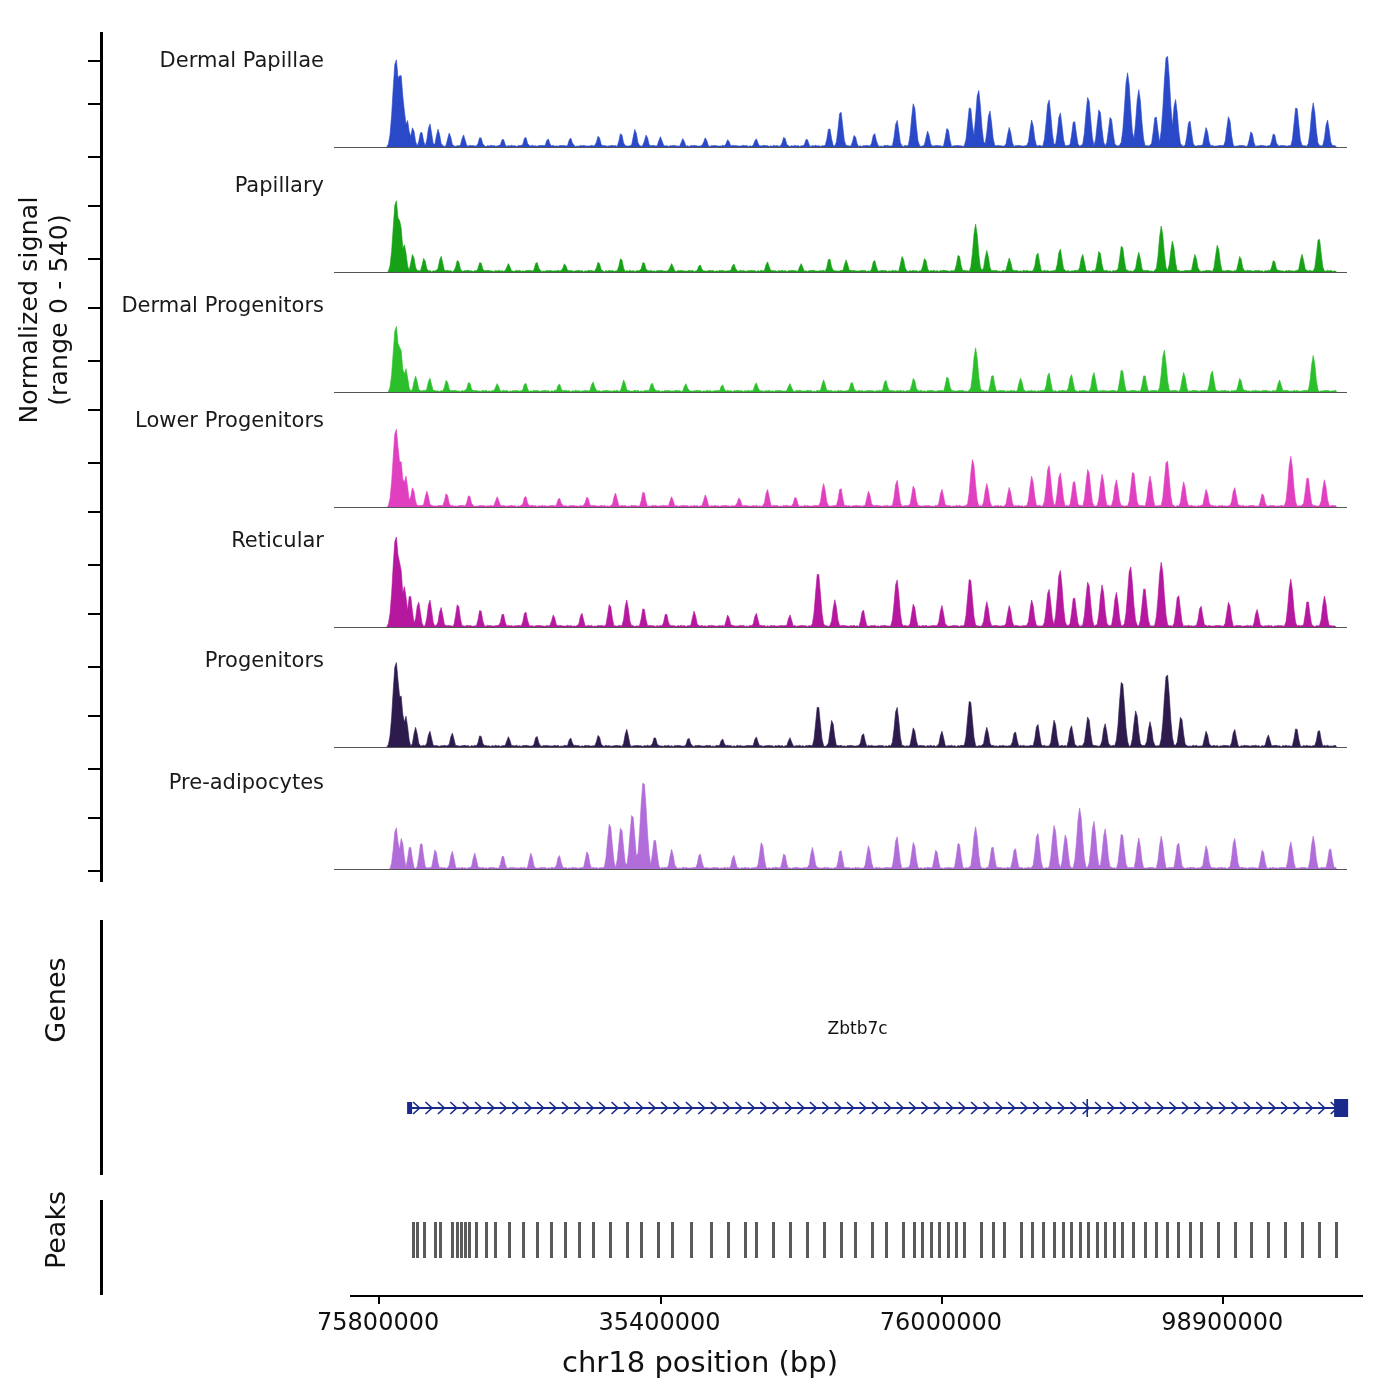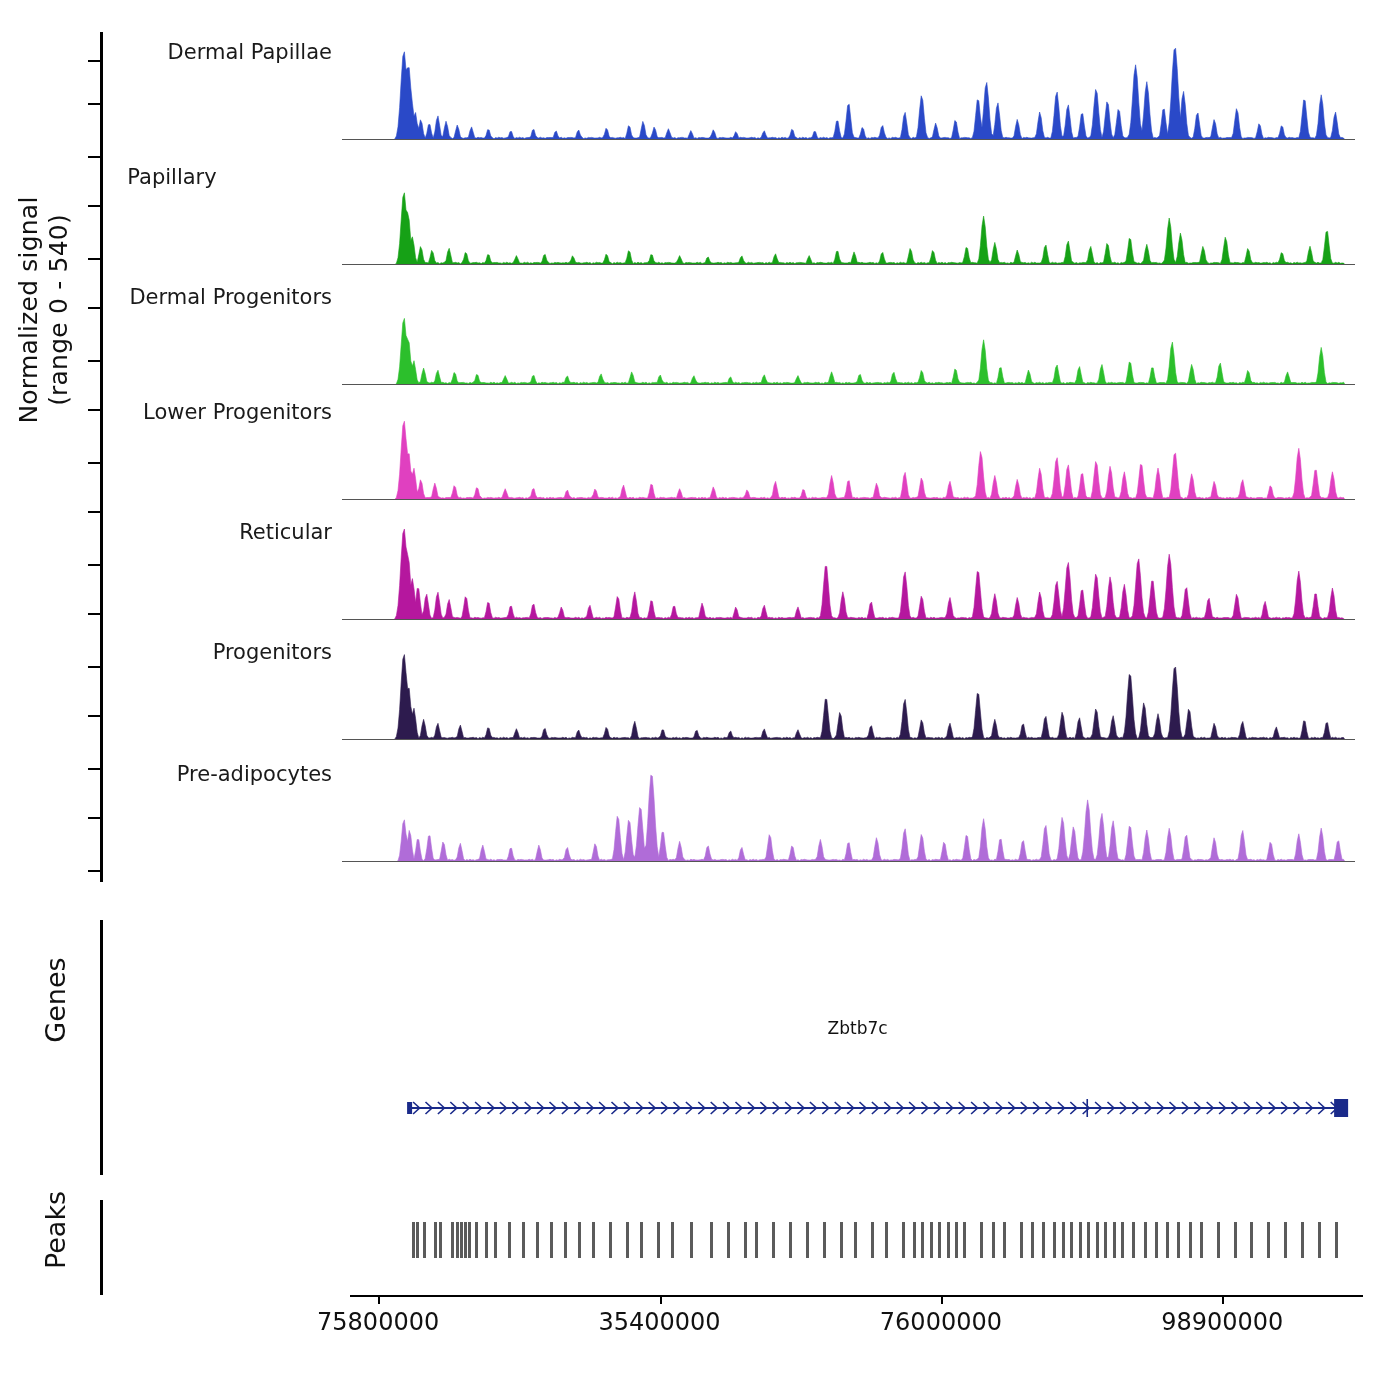--- a/index.html
+++ b/index.html
@@ -66,22 +66,23 @@
     width: 140px;
     transform: rotate(-90deg);
     transform-origin: 0 0;
     text-align: center;
     font-size: 27px;
   }
 
   
   .track {
     position: absolute;
-    left: 342px;
-    width: 1013px;
+    left: 334px;
+    width: 1013px;
+    margin-top: 8px;
   }
   .track-label {
     position: absolute;
     font-size: 21px;
     color: #1a1a1a;
     white-space: nowrap;
     text-align: right;
   }
   .track-canvas {
     position: absolute;
@@ -196,21 +197,21 @@
 
   <div id="tracks">
       <div class="track" style="top: 40px; height: 118px;">
         <div class="track-label" style="right: auto; left: -330px; width: 320px; top: 0px; text-align: right;">Dermal Papillae</div>
         <svg width="1013" height="98" class="track-canvas" style="bottom: 18px;">
           <path d="M 0 98 L 0.0 98.0 L 1.6 98.0 L 3.2 98.0 L 4.8 98.0 L 6.4 98.0 L 8.0 98.0 L 9.6 98.0 L 11.2 98.0 L 12.8 98.0 L 14.4 98.0 L 16.0 98.0 L 17.6 98.0 L 19.2 98.0 L 20.8 98.0 L 22.4 98.0 L 24.0 98.0 L 25.6 98.0 L 27.2 98.0 L 28.8 98.0 L 30.4 98.0 L 32.0 98.0 L 33.6 98.0 L 35.2 98.0 L 36.8 98.0 L 38.4 98.0 L 40.0 98.0 L 41.6 98.0 L 43.2 98.0 L 44.8 98.0 L 46.4 98.0 L 48.0 98.0 L 49.6 98.0 L 51.2 97.8 L 52.8 97.1 L 54.4 93.9 L 56.0 84.8 L 57.6 65.7 L 59.2 38.2 L 60.8 14.4 L 62.4 9.8 L 64.0 27.7 L 65.6 25.8 L 67.2 25.7 L 68.8 46.0 L 70.4 61.2 L 72.0 74.2 L 73.6 70.5 L 75.2 81.4 L 76.8 86.4 L 78.4 77.8 L 80.0 81.3 L 81.6 91.5 L 83.2 96.1 L 84.8 91.3 L 86.4 82.8 L 88.0 82.6 L 89.6 91.0 L 91.2 96.0 L 92.8 90.0 L 94.4 78.4 L 96.0 73.9 L 97.6 83.3 L 99.2 93.5 L 100.8 94.4 L 102.4 85.9 L 104.0 79.2 L 105.6 84.5 L 107.2 93.5 L 108.8 95.4 L 110.4 96.6 L 112.0 95.6 L 113.6 88.9 L 115.2 83.0 L 116.8 87.2 L 118.4 94.6 L 120.0 95.9 L 121.6 96.3 L 123.2 95.7 L 124.8 95.8 L 126.4 95.2 L 128.0 88.7 L 129.6 84.9 L 131.2 90.2 L 132.8 95.7 L 134.4 96.1 L 136.0 95.3 L 137.6 95.7 L 139.2 95.5 L 140.8 96.0 L 142.4 96.1 L 144.0 93.6 L 145.6 87.7 L 147.2 88.1 L 148.8 94.1 L 150.4 95.6 L 152.0 96.8 L 153.6 95.6 L 155.2 96.1 L 156.8 95.2 L 158.4 95.8 L 160.0 95.6 L 161.6 96.2 L 163.2 95.9 L 164.8 95.6 L 166.4 94.8 L 168.0 89.7 L 169.6 89.5 L 171.2 94.6 L 172.8 96.6 L 174.4 95.5 L 176.0 96.1 L 177.6 95.2 L 179.2 96.0 L 180.8 95.6 L 182.4 96.4 L 184.0 95.8 L 185.6 95.6 L 187.2 95.5 L 188.8 94.4 L 190.4 88.3 L 192.0 87.5 L 193.6 93.4 L 195.2 95.4 L 196.8 96.1 L 198.4 95.2 L 200.0 96.1 L 201.6 95.7 L 203.2 96.3 L 204.8 95.6 L 206.4 95.6 L 208.0 95.5 L 209.6 95.5 L 211.2 95.4 L 212.8 90.3 L 214.4 89.1 L 216.0 93.9 L 217.6 96.0 L 219.2 95.2 L 220.8 96.3 L 222.4 95.8 L 224.0 96.3 L 225.6 95.5 L 227.2 95.6 L 228.8 95.4 L 230.4 95.6 L 232.0 96.1 L 233.6 95.4 L 235.2 89.9 L 236.8 88.0 L 238.4 93.0 L 240.0 95.3 L 241.6 96.5 L 243.2 95.9 L 244.8 96.3 L 246.4 95.4 L 248.0 95.7 L 249.6 95.4 L 251.2 95.8 L 252.8 96.1 L 254.4 95.9 L 256.0 95.9 L 257.6 95.3 L 259.2 95.9 L 260.8 95.4 L 262.4 92.3 L 264.0 86.3 L 265.6 88.0 L 267.2 94.5 L 268.8 95.7 L 270.4 95.4 L 272.0 95.9 L 273.6 96.2 L 275.2 95.8 L 276.8 95.7 L 278.4 95.3 L 280.0 95.9 L 281.6 95.5 L 283.2 96.6 L 284.8 91.2 L 286.4 83.8 L 288.0 85.1 L 289.6 92.9 L 291.2 95.5 L 292.8 96.1 L 294.4 96.0 L 296.0 95.7 L 297.6 95.0 L 299.2 87.0 L 300.8 79.4 L 302.4 83.5 L 304.0 92.8 L 305.6 95.6 L 307.2 96.2 L 308.8 95.2 L 310.4 91.0 L 312.0 85.1 L 313.6 87.9 L 315.2 94.7 L 316.8 95.7 L 318.4 95.5 L 320.0 95.4 L 321.6 95.9 L 323.2 95.7 L 324.8 90.8 L 326.4 86.7 L 328.0 90.7 L 329.6 95.2 L 331.2 96.0 L 332.8 95.6 L 334.4 96.5 L 336.0 95.7 L 337.6 95.7 L 339.2 95.4 L 340.8 95.4 L 342.4 95.9 L 344.0 95.9 L 345.6 96.3 L 347.2 92.5 L 348.8 88.6 L 350.4 91.7 L 352.0 96.2 L 353.6 95.7 L 355.2 96.4 L 356.8 95.6 L 358.4 95.7 L 360.0 95.4 L 361.6 95.6 L 363.2 95.9 L 364.8 96.1 L 366.4 96.1 L 368.0 95.3 L 369.6 92.3 L 371.2 87.8 L 372.8 90.6 L 374.4 95.8 L 376.0 96.4 L 377.6 95.5 L 379.2 95.7 L 380.8 95.4 L 382.4 95.7 L 384.0 96.0 L 385.6 96.0 L 387.2 96.0 L 388.8 95.3 L 390.4 95.9 L 392.0 93.8 L 393.6 89.7 L 395.2 91.7 L 396.8 96.1 L 398.4 95.3 L 400.0 95.7 L 401.6 95.4 L 403.2 95.8 L 404.8 96.1 L 406.4 95.9 L 408.0 95.8 L 409.6 95.3 L 411.2 95.8 L 412.8 95.4 L 414.4 96.5 L 416.0 95.8 L 417.6 96.3 L 419.2 95.3 L 420.8 91.0 L 422.4 88.8 L 424.0 93.2 L 425.6 96.1 L 427.2 95.8 L 428.8 95.7 L 430.4 95.3 L 432.0 95.8 L 433.6 95.5 L 435.2 96.6 L 436.8 95.7 L 438.4 96.3 L 440.0 95.2 L 441.6 95.9 L 443.2 95.4 L 444.8 96.2 L 446.4 96.0 L 448.0 93.2 L 449.6 87.4 L 451.2 88.4 L 452.8 94.5 L 454.4 95.6 L 456.0 96.6 L 457.6 95.6 L 459.2 96.2 L 460.8 95.2 L 462.4 96.0 L 464.0 95.5 L 465.6 96.4 L 467.2 95.8 L 468.8 95.8 L 470.4 94.5 L 472.0 89.5 L 473.6 89.8 L 475.2 94.9 L 476.8 96.4 L 478.4 95.5 L 480.0 96.1 L 481.6 95.2 L 483.2 96.1 L 484.8 95.6 L 486.4 96.5 L 488.0 95.7 L 489.6 95.7 L 491.2 95.4 L 492.8 89.3 L 494.4 79.3 L 496.0 79.0 L 497.6 88.8 L 499.2 95.4 L 500.8 96.0 L 502.4 92.0 L 504.0 79.0 L 505.6 63.6 L 507.2 62.3 L 508.8 76.9 L 510.4 90.8 L 512.0 95.3 L 513.6 95.6 L 515.2 95.9 L 516.8 96.1 L 518.4 92.0 L 520.0 85.5 L 521.6 87.0 L 523.2 93.9 L 524.8 96.4 L 526.4 95.8 L 528.0 96.5 L 529.6 95.4 L 531.2 95.8 L 532.8 95.3 L 534.4 95.7 L 536.0 95.9 L 537.6 93.2 L 539.2 85.5 L 540.8 83.6 L 542.4 90.8 L 544.0 95.3 L 545.6 96.4 L 547.2 95.9 L 548.8 96.4 L 550.4 95.3 L 552.0 95.8 L 553.6 95.3 L 555.2 95.9 L 556.8 96.0 L 558.4 95.6 L 560.0 87.5 L 561.6 74.4 L 563.2 70.4 L 564.8 81.2 L 566.4 92.7 L 568.0 95.8 L 569.6 96.4 L 571.2 95.3 L 572.8 95.9 L 574.4 94.9 L 576.0 85.7 L 577.6 68.1 L 579.2 53.8 L 580.8 58.2 L 582.4 76.2 L 584.0 90.8 L 585.6 95.5 L 587.2 96.5 L 588.8 95.7 L 590.4 95.0 L 592.0 87.4 L 593.6 81.1 L 595.2 85.9 L 596.8 94.1 L 598.4 95.9 L 600.0 95.9 L 601.6 95.5 L 603.2 95.4 L 604.8 95.7 L 606.4 95.7 L 608.0 96.5 L 609.6 95.6 L 611.2 88.0 L 612.8 78.5 L 614.4 80.0 L 616.0 90.1 L 617.6 96.4 L 619.2 95.8 L 620.8 95.8 L 622.4 95.4 L 624.0 95.5 L 625.6 95.7 L 627.2 95.8 L 628.8 96.4 L 630.4 95.5 L 632.0 89.2 L 633.6 73.7 L 635.2 57.9 L 636.8 58.7 L 638.4 75.1 L 640.0 85.6 L 641.6 66.7 L 643.2 45.9 L 644.8 40.5 L 646.4 56.0 L 648.0 77.7 L 649.6 91.5 L 651.2 93.6 L 652.8 82.4 L 654.4 66.2 L 656.0 60.9 L 657.6 73.3 L 659.2 88.6 L 660.8 95.5 L 662.4 95.8 L 664.0 95.3 L 665.6 95.7 L 667.2 95.8 L 668.8 96.1 L 670.4 96.0 L 672.0 93.9 L 673.6 84.6 L 675.2 77.4 L 676.8 82.9 L 678.4 92.7 L 680.0 96.6 L 681.6 95.4 L 683.2 95.8 L 684.8 95.3 L 686.4 95.8 L 688.0 95.9 L 689.6 96.1 L 691.2 95.8 L 692.8 95.4 L 694.4 91.8 L 696.0 79.7 L 697.6 70.0 L 699.2 75.7 L 700.8 88.7 L 702.4 95.3 L 704.0 95.9 L 705.6 95.3 L 707.2 96.0 L 708.8 96.0 L 710.4 89.3 L 712.0 73.3 L 713.6 54.5 L 715.2 50.1 L 716.8 65.0 L 718.4 83.8 L 720.0 94.2 L 721.6 93.9 L 723.2 83.0 L 724.8 67.5 L 726.4 62.9 L 728.0 75.4 L 729.6 89.8 L 731.2 96.0 L 732.8 95.6 L 734.4 95.4 L 736.0 94.5 L 737.6 84.9 L 739.2 72.3 L 740.8 71.7 L 742.4 84.0 L 744.0 94.1 L 745.6 96.1 L 747.2 95.4 L 748.8 93.8 L 750.4 82.8 L 752.0 63.2 L 753.6 47.5 L 755.2 51.3 L 756.8 70.5 L 758.4 87.7 L 760.0 95.5 L 761.6 89.3 L 763.2 74.1 L 764.8 59.9 L 766.4 62.6 L 768.0 78.9 L 769.6 92.0 L 771.2 95.8 L 772.8 92.5 L 774.4 80.4 L 776.0 67.5 L 777.6 69.4 L 779.2 83.5 L 780.8 94.0 L 782.4 95.6 L 784.0 95.9 L 785.6 95.2 L 787.2 92.3 L 788.8 80.2 L 790.4 57.9 L 792.0 33.1 L 793.6 22.8 L 795.2 35.3 L 796.8 60.5 L 798.4 81.9 L 800.0 88.7 L 801.6 72.1 L 803.2 50.2 L 804.8 39.7 L 806.4 50.9 L 808.0 72.8 L 809.6 89.1 L 811.2 95.9 L 812.8 95.5 L 814.4 95.9 L 816.0 95.3 L 817.6 93.3 L 819.2 81.8 L 820.8 67.8 L 822.4 67.2 L 824.0 80.8 L 825.6 92.2 L 827.2 80.8 L 828.8 59.0 L 830.4 30.2 L 832.0 7.9 L 833.6 6.2 L 835.2 26.4 L 836.8 55.2 L 838.4 76.1 L 840.0 56.7 L 841.6 49.4 L 843.2 62.3 L 844.8 81.6 L 846.4 93.3 L 848.0 95.4 L 849.6 96.2 L 851.2 95.1 L 852.8 86.3 L 854.4 73.3 L 856.0 71.0 L 857.6 82.6 L 859.2 93.4 L 860.8 95.9 L 862.4 96.1 L 864.0 95.6 L 865.6 95.4 L 867.2 95.6 L 868.8 94.5 L 870.4 85.8 L 872.0 77.6 L 873.6 81.8 L 875.2 91.9 L 876.8 96.0 L 878.4 95.3 L 880.0 96.2 L 881.6 96.0 L 883.2 96.0 L 884.8 95.5 L 886.4 95.5 L 888.0 95.6 L 889.6 95.6 L 891.2 91.3 L 892.8 78.3 L 894.4 66.7 L 896.0 70.9 L 897.6 85.3 L 899.2 94.8 L 900.8 96.4 L 902.4 95.9 L 904.0 96.0 L 905.6 95.4 L 907.2 95.5 L 908.8 95.6 L 910.4 95.8 L 912.0 96.4 L 913.6 95.7 L 915.2 89.7 L 916.8 81.8 L 918.4 83.9 L 920.0 92.5 L 921.6 96.6 L 923.2 95.7 L 924.8 96.0 L 926.4 95.3 L 928.0 95.6 L 929.6 95.6 L 931.2 95.9 L 932.8 96.2 L 934.4 95.6 L 936.0 95.8 L 937.6 91.3 L 939.2 83.9 L 940.8 85.0 L 942.4 92.8 L 944.0 95.6 L 945.6 96.0 L 947.2 95.3 L 948.8 95.7 L 950.4 95.6 L 952.0 96.1 L 953.6 96.0 L 955.2 95.5 L 956.8 95.7 L 958.4 89.3 L 960.0 73.8 L 961.6 58.0 L 963.2 58.7 L 964.8 75.0 L 966.4 90.0 L 968.0 95.2 L 969.6 95.8 L 971.2 95.7 L 972.8 96.3 L 974.4 93.3 L 976.0 81.7 L 977.6 63.2 L 979.2 52.8 L 980.8 62.4 L 982.4 81.0 L 984.0 93.0 L 985.6 95.4 L 987.2 96.0 L 988.8 95.2 L 990.4 88.4 L 992.0 75.3 L 993.6 70.1 L 995.2 80.2 L 996.8 92.1 L 998.4 95.6 L 1000.0 95.4 L 1001.6 96.1 L 1003.2 98.0 L 1004.8 98.0 L 1006.4 98.0 L 1008.0 98.0 L 1009.6 98.0 L 1011.2 98.0 L 1012.8 98.0 L 1013 98 Z" fill="#2a49c8" stroke="#2a49c8" stroke-width="0.6"></path>
         </svg>
         <div class="track-baseline" style="bottom: 18px; background: rgb(85, 85, 85);"></div>
       </div>
       <div class="track" style="top: 165px; height: 118px;">
-        <div class="track-label" style="right: auto; left: -330px; width: 320px; top: 0px; text-align: center;">Papillary</div>
+        <div class="track-label" style="right: auto; left: -330px; width: 320px; top: 0px; text-align: right;">Papillary</div>
         <svg width="1013" height="98" class="track-canvas" style="bottom: 18px;">
           <path d="M 0 98 L 0.0 98.0 L 1.6 98.0 L 3.2 98.0 L 4.8 98.0 L 6.4 98.0 L 8.0 98.0 L 9.6 98.0 L 11.2 98.0 L 12.8 98.0 L 14.4 98.0 L 16.0 98.0 L 17.6 98.0 L 19.2 98.0 L 20.8 98.0 L 22.4 98.0 L 24.0 98.0 L 25.6 98.0 L 27.2 98.0 L 28.8 98.0 L 30.4 98.0 L 32.0 98.0 L 33.6 98.0 L 35.2 98.0 L 36.8 98.0 L 38.4 98.0 L 40.0 98.0 L 41.6 98.0 L 43.2 98.0 L 44.8 98.0 L 46.4 98.0 L 48.0 98.0 L 49.6 98.0 L 51.2 98.0 L 52.8 97.7 L 54.4 96.2 L 56.0 90.7 L 57.6 76.5 L 59.2 52.8 L 60.8 30.3 L 62.4 25.8 L 64.0 43.1 L 65.6 45.6 L 67.2 53.1 L 68.8 73.4 L 70.4 69.8 L 72.0 78.1 L 73.6 90.7 L 75.2 95.3 L 76.8 87.6 L 78.4 79.6 L 80.0 82.9 L 81.6 92.3 L 83.2 95.6 L 84.8 95.5 L 86.4 95.9 L 88.0 90.4 L 89.6 83.4 L 91.2 85.9 L 92.8 93.6 L 94.4 96.0 L 96.0 95.5 L 97.6 96.7 L 99.2 95.7 L 100.8 96.1 L 102.4 95.3 L 104.0 93.6 L 105.6 85.1 L 107.2 81.3 L 108.8 88.2 L 110.4 95.4 L 112.0 95.7 L 113.6 95.3 L 115.2 95.9 L 116.8 95.6 L 118.4 96.8 L 120.0 95.6 L 121.6 92.2 L 123.2 85.6 L 124.8 86.8 L 126.4 93.7 L 128.0 96.2 L 129.6 95.9 L 131.2 95.6 L 132.8 95.6 L 134.4 95.3 L 136.0 96.0 L 137.6 95.7 L 139.2 96.6 L 140.8 95.5 L 142.4 96.1 L 144.0 93.6 L 145.6 87.7 L 147.2 88.1 L 148.8 94.1 L 150.4 95.8 L 152.0 95.6 L 153.6 95.5 L 155.2 95.4 L 156.8 96.0 L 158.4 95.9 L 160.0 96.4 L 161.6 95.4 L 163.2 96.1 L 164.8 95.2 L 166.4 96.1 L 168.0 95.7 L 169.6 96.3 L 171.2 95.6 L 172.8 92.3 L 174.4 88.6 L 176.0 91.9 L 177.6 96.0 L 179.2 96.0 L 180.8 96.2 L 182.4 95.3 L 184.0 96.0 L 185.6 95.2 L 187.2 96.3 L 188.8 95.8 L 190.4 96.3 L 192.0 95.5 L 193.6 95.6 L 195.2 95.4 L 196.8 95.6 L 198.4 96.1 L 200.0 94.5 L 201.6 88.5 L 203.2 87.4 L 204.8 93.2 L 206.4 95.3 L 208.0 96.5 L 209.6 95.9 L 211.2 96.2 L 212.8 95.4 L 214.4 95.7 L 216.0 95.4 L 217.6 95.8 L 219.2 96.1 L 220.8 95.8 L 222.4 95.9 L 224.0 95.3 L 225.6 95.9 L 227.2 95.4 L 228.8 93.2 L 230.4 88.8 L 232.0 91.0 L 233.6 95.3 L 235.2 95.7 L 236.8 95.4 L 238.4 95.9 L 240.0 96.2 L 241.6 95.8 L 243.2 95.7 L 244.8 95.3 L 246.4 95.9 L 248.0 95.5 L 249.6 96.7 L 251.2 95.7 L 252.8 96.2 L 254.4 95.2 L 256.0 95.8 L 257.6 95.5 L 259.2 96.1 L 260.8 96.0 L 262.4 92.8 L 264.0 87.2 L 265.6 88.8 L 267.2 94.8 L 268.8 95.6 L 270.4 96.7 L 272.0 95.6 L 273.6 96.2 L 275.2 95.2 L 276.8 95.9 L 278.4 95.5 L 280.0 96.3 L 281.6 95.9 L 283.2 95.7 L 284.8 91.2 L 286.4 83.8 L 288.0 85.1 L 289.6 92.9 L 291.2 96.5 L 292.8 95.5 L 294.4 96.2 L 296.0 95.2 L 297.6 96.1 L 299.2 95.6 L 300.8 96.5 L 302.4 95.7 L 304.0 95.7 L 305.6 95.4 L 307.2 93.6 L 308.8 87.7 L 310.4 88.1 L 312.0 94.1 L 313.6 95.4 L 315.2 96.0 L 316.8 95.2 L 318.4 96.2 L 320.0 95.7 L 321.6 96.4 L 323.2 95.6 L 324.8 95.7 L 326.4 95.4 L 328.0 95.6 L 329.6 95.9 L 331.2 96.1 L 332.8 96.1 L 334.4 95.3 L 336.0 92.3 L 337.6 88.6 L 339.2 91.9 L 340.8 95.8 L 342.4 96.4 L 344.0 95.4 L 345.6 95.7 L 347.2 95.4 L 348.8 95.7 L 350.4 96.0 L 352.0 96.0 L 353.6 96.0 L 355.2 95.3 L 356.8 95.9 L 358.4 95.3 L 360.0 96.5 L 361.6 95.9 L 363.2 95.6 L 364.8 91.0 L 366.4 90.1 L 368.0 94.5 L 369.6 95.8 L 371.2 96.1 L 372.8 95.9 L 374.4 95.8 L 376.0 95.3 L 377.6 95.8 L 379.2 95.4 L 380.8 96.5 L 382.4 95.8 L 384.0 96.3 L 385.6 95.3 L 387.2 95.8 L 388.8 95.4 L 390.4 96.0 L 392.0 96.1 L 393.6 95.8 L 395.2 95.7 L 396.8 95.3 L 398.4 90.7 L 400.0 88.9 L 401.6 93.5 L 403.2 95.7 L 404.8 96.3 L 406.4 95.2 L 408.0 95.9 L 409.6 95.4 L 411.2 96.2 L 412.8 96.0 L 414.4 95.8 L 416.0 95.6 L 417.6 95.4 L 419.2 95.8 L 420.8 95.6 L 422.4 96.6 L 424.0 95.6 L 425.6 96.2 L 427.2 95.2 L 428.8 96.0 L 430.4 95.5 L 432.0 89.7 L 433.6 86.8 L 435.2 91.8 L 436.8 95.5 L 438.4 95.4 L 440.0 95.8 L 441.6 95.8 L 443.2 96.4 L 444.8 95.5 L 446.4 96.1 L 448.0 95.2 L 449.6 96.1 L 451.2 95.6 L 452.8 96.6 L 454.4 95.7 L 456.0 95.7 L 457.6 95.4 L 459.2 95.5 L 460.8 95.8 L 462.4 95.9 L 464.0 96.2 L 465.6 91.8 L 467.2 88.6 L 468.8 92.4 L 470.4 96.3 L 472.0 95.7 L 473.6 96.5 L 475.2 95.5 L 476.8 95.7 L 478.4 95.3 L 480.0 95.6 L 481.6 95.9 L 483.2 96.1 L 484.8 96.1 L 486.4 95.4 L 488.0 95.9 L 489.6 95.3 L 491.2 96.4 L 492.8 92.3 L 494.4 84.6 L 496.0 84.3 L 497.6 91.9 L 499.2 95.3 L 500.8 95.7 L 502.4 95.9 L 504.0 96.0 L 505.6 95.9 L 507.2 95.3 L 508.8 95.8 L 510.4 90.0 L 512.0 84.9 L 513.6 88.9 L 515.2 95.3 L 516.8 95.3 L 518.4 95.8 L 520.0 95.3 L 521.6 95.9 L 523.2 96.0 L 524.8 96.0 L 526.4 95.7 L 528.0 95.3 L 529.6 95.7 L 531.2 95.4 L 532.8 96.4 L 534.4 95.8 L 536.0 96.4 L 537.6 94.0 L 539.2 87.1 L 540.8 85.4 L 542.4 91.9 L 544.0 96.1 L 545.6 95.9 L 547.2 95.6 L 548.8 95.4 L 550.4 95.7 L 552.0 95.5 L 553.6 96.5 L 555.2 95.7 L 556.8 96.3 L 558.4 95.2 L 560.0 96.0 L 561.6 95.4 L 563.2 96.2 L 564.8 95.8 L 566.4 89.0 L 568.0 81.5 L 569.6 84.5 L 571.2 93.0 L 572.8 95.7 L 574.4 96.5 L 576.0 95.6 L 577.6 96.1 L 579.2 95.2 L 580.8 96.1 L 582.4 95.5 L 584.0 96.4 L 585.6 95.8 L 587.2 95.8 L 588.8 90.7 L 590.4 83.6 L 592.0 85.6 L 593.6 93.3 L 595.2 96.4 L 596.8 95.5 L 598.4 96.0 L 600.0 95.2 L 601.6 96.2 L 603.2 95.6 L 604.8 96.6 L 606.4 95.6 L 608.0 95.8 L 609.6 95.3 L 611.2 95.6 L 612.8 95.8 L 614.4 96.0 L 616.0 96.2 L 617.6 95.5 L 619.2 95.9 L 620.8 95.2 L 622.4 89.4 L 624.0 80.5 L 625.6 81.4 L 627.2 90.8 L 628.8 95.8 L 630.4 95.3 L 632.0 95.7 L 633.6 95.8 L 635.2 96.2 L 636.8 91.9 L 638.4 78.5 L 640.0 59.0 L 641.6 49.1 L 643.2 59.7 L 644.8 79.3 L 646.4 92.3 L 648.0 95.4 L 649.6 92.8 L 651.2 82.4 L 652.8 75.4 L 654.4 82.1 L 656.0 92.6 L 657.6 95.8 L 659.2 95.4 L 660.8 95.7 L 662.4 95.3 L 664.0 96.3 L 665.6 95.9 L 667.2 96.5 L 668.8 95.3 L 670.4 95.9 L 672.0 95.3 L 673.6 88.8 L 675.2 83.0 L 676.8 87.4 L 678.4 94.7 L 680.0 95.4 L 681.6 95.7 L 683.2 95.4 L 684.8 96.3 L 686.4 95.8 L 688.0 96.4 L 689.6 95.2 L 691.2 96.0 L 692.8 95.3 L 694.4 96.1 L 696.0 96.0 L 697.6 96.0 L 699.2 95.6 L 700.8 90.7 L 702.4 80.5 L 704.0 78.1 L 705.6 87.3 L 707.2 95.3 L 708.8 96.2 L 710.4 95.2 L 712.0 96.1 L 713.6 95.4 L 715.2 96.3 L 716.8 95.9 L 718.4 95.9 L 720.0 95.4 L 721.6 95.5 L 723.2 89.5 L 724.8 77.8 L 726.4 74.1 L 728.0 83.9 L 729.6 93.9 L 731.2 95.2 L 732.8 96.2 L 734.4 95.5 L 736.0 96.5 L 737.6 95.8 L 739.2 95.9 L 740.8 95.4 L 742.4 95.5 L 744.0 95.7 L 745.6 92.7 L 747.2 83.4 L 748.8 79.4 L 750.4 87.1 L 752.0 95.1 L 753.6 96.2 L 755.2 95.6 L 756.8 96.7 L 758.4 95.6 L 760.0 95.9 L 761.6 95.0 L 763.2 86.4 L 764.8 76.5 L 766.4 78.5 L 768.0 89.4 L 769.6 95.5 L 771.2 95.8 L 772.8 95.2 L 774.4 96.2 L 776.0 95.7 L 777.6 96.7 L 779.2 95.5 L 780.8 95.9 L 782.4 95.3 L 784.0 93.9 L 785.6 83.5 L 787.2 71.4 L 788.8 72.6 L 790.4 85.4 L 792.0 94.7 L 793.6 95.3 L 795.2 96.2 L 796.8 95.8 L 798.4 96.6 L 800.0 95.4 L 801.6 93.2 L 803.2 83.6 L 804.8 77.3 L 806.4 83.9 L 808.0 93.5 L 809.6 95.8 L 811.2 95.4 L 812.8 95.6 L 814.4 95.4 L 816.0 96.2 L 817.6 95.9 L 819.2 96.5 L 820.8 95.3 L 822.4 93.1 L 824.0 81.0 L 825.6 62.0 L 827.2 51.0 L 828.8 60.2 L 830.4 79.2 L 832.0 92.3 L 833.6 95.6 L 835.2 89.6 L 836.8 75.7 L 838.4 66.1 L 840.0 73.2 L 841.6 87.6 L 843.2 95.6 L 844.8 95.3 L 846.4 96.2 L 848.0 96.0 L 849.6 96.0 L 851.2 95.5 L 852.8 95.5 L 854.4 95.6 L 856.0 95.6 L 857.6 94.9 L 859.2 86.8 L 860.8 79.4 L 862.4 83.7 L 864.0 92.9 L 865.6 95.4 L 867.2 96.4 L 868.8 95.9 L 870.4 96.0 L 872.0 95.4 L 873.6 95.5 L 875.2 95.6 L 876.8 95.8 L 878.4 96.4 L 880.0 92.4 L 881.6 80.7 L 883.2 70.2 L 884.8 74.8 L 886.4 87.9 L 888.0 95.7 L 889.6 95.7 L 891.2 96.0 L 892.8 95.3 L 894.4 95.6 L 896.0 95.6 L 897.6 95.9 L 899.2 96.2 L 900.8 95.6 L 902.4 95.8 L 904.0 89.3 L 905.6 81.6 L 907.2 84.1 L 908.8 92.7 L 910.4 95.6 L 912.0 96.0 L 913.6 95.3 L 915.2 95.7 L 916.8 95.6 L 918.4 96.1 L 920.0 96.0 L 921.6 95.5 L 923.2 95.7 L 924.8 95.3 L 926.4 96.1 L 928.0 95.7 L 929.6 96.8 L 931.2 95.5 L 932.8 96.0 L 934.4 95.2 L 936.0 95.8 L 937.6 92.3 L 939.2 85.7 L 940.8 86.7 L 942.4 93.6 L 944.0 95.6 L 945.6 95.3 L 947.2 96.1 L 948.8 95.8 L 950.4 96.6 L 952.0 95.4 L 953.6 96.0 L 955.2 95.2 L 956.8 96.0 L 958.4 95.8 L 960.0 96.2 L 961.6 95.7 L 963.2 95.5 L 964.8 93.9 L 966.4 85.1 L 968.0 79.2 L 969.6 85.4 L 971.2 94.1 L 972.8 95.3 L 974.4 96.1 L 976.0 95.3 L 977.6 96.1 L 979.2 95.9 L 980.8 92.4 L 982.4 79.9 L 984.0 65.1 L 985.6 64.4 L 987.2 78.7 L 988.8 91.8 L 990.4 95.9 L 992.0 96.2 L 993.6 95.3 L 995.2 96.1 L 996.8 95.3 L 998.4 96.3 L 1000.0 96.0 L 1001.6 96.1 L 1003.2 98.0 L 1004.8 98.0 L 1006.4 98.0 L 1008.0 98.0 L 1009.6 98.0 L 1011.2 98.0 L 1012.8 98.0 L 1013 98 Z" fill="#16a116" stroke="#16a116" stroke-width="0.6"></path>
         </svg>
         <div class="track-baseline" style="bottom: 18px; background: rgb(85, 85, 85);"></div>
       </div>
       <div class="track" style="top: 285px; height: 118px;">
         <div class="track-label" style="right: auto; left: -330px; width: 320px; top: 0px; text-align: right;">Dermal Progenitors</div>
         <svg width="1013" height="98" class="track-canvas" style="bottom: 18px;">
           <path d="M 0 98 L 0.0 98.0 L 1.6 98.0 L 3.2 98.0 L 4.8 98.0 L 6.4 98.0 L 8.0 98.0 L 9.6 98.0 L 11.2 98.0 L 12.8 98.0 L 14.4 98.0 L 16.0 98.0 L 17.6 98.0 L 19.2 98.0 L 20.8 98.0 L 22.4 98.0 L 24.0 98.0 L 25.6 98.0 L 27.2 98.0 L 28.8 98.0 L 30.4 98.0 L 32.0 98.0 L 33.6 98.0 L 35.2 98.0 L 36.8 98.0 L 38.4 98.0 L 40.0 98.0 L 41.6 98.0 L 43.2 98.0 L 44.8 98.0 L 46.4 98.0 L 48.0 98.0 L 49.6 98.0 L 51.2 98.0 L 52.8 97.8 L 54.4 96.8 L 56.0 92.3 L 57.6 79.9 L 59.2 57.7 L 60.8 35.9 L 62.4 31.4 L 64.0 48.4 L 65.6 52.2 L 67.2 55.8 L 68.8 74.1 L 70.4 78.9 L 72.0 73.7 L 73.6 82.6 L 75.2 93.1 L 76.8 95.7 L 78.4 94.6 L 80.0 86.7 L 81.6 81.1 L 83.2 86.6 L 84.8 94.6 L 86.4 95.6 L 88.0 96.1 L 89.6 95.2 L 91.2 95.8 L 92.8 94.0 L 94.4 86.4 L 96.0 83.2 L 97.6 89.8 L 99.2 95.6 L 100.8 95.3 L 102.4 96.0 L 104.0 95.7 L 105.6 96.6 L 107.2 95.5 L 108.8 96.1 L 110.4 92.0 L 112.0 85.5 L 113.6 87.0 L 115.2 93.9 L 116.8 95.7 L 118.4 95.6 L 120.0 95.5 L 121.6 95.4 L 123.2 96.0 L 124.8 95.9 L 126.4 96.4 L 128.0 95.4 L 129.6 96.1 L 131.2 95.2 L 132.8 93.4 L 134.4 87.6 L 136.0 88.3 L 137.6 94.3 L 139.2 95.6 L 140.8 95.5 L 142.4 95.5 L 144.0 96.0 L 145.6 96.0 L 147.2 96.2 L 148.8 95.3 L 150.4 96.0 L 152.0 95.2 L 153.6 96.3 L 155.2 95.8 L 156.8 96.3 L 158.4 95.5 L 160.0 95.6 L 161.6 92.1 L 163.2 88.6 L 164.8 92.1 L 166.4 95.9 L 168.0 96.0 L 169.6 95.3 L 171.2 96.0 L 172.8 95.3 L 174.4 96.5 L 176.0 95.9 L 177.6 96.2 L 179.2 95.4 L 180.8 95.7 L 182.4 95.4 L 184.0 95.8 L 185.6 96.1 L 187.2 95.8 L 188.8 94.7 L 190.4 89.2 L 192.0 88.4 L 193.6 93.8 L 195.2 96.6 L 196.8 95.8 L 198.4 96.2 L 200.0 95.3 L 201.6 95.7 L 203.2 95.4 L 204.8 95.9 L 206.4 96.2 L 208.0 95.8 L 209.6 95.7 L 211.2 95.3 L 212.8 95.9 L 214.4 95.5 L 216.0 96.7 L 217.6 95.7 L 219.2 96.2 L 220.8 95.2 L 222.4 95.5 L 224.0 90.5 L 225.6 89.0 L 227.2 93.7 L 228.8 95.7 L 230.4 95.6 L 232.0 95.3 L 233.6 95.9 L 235.2 95.6 L 236.8 96.7 L 238.4 95.6 L 240.0 96.2 L 241.6 95.2 L 243.2 95.9 L 244.8 95.5 L 246.4 96.3 L 248.0 95.9 L 249.6 95.7 L 251.2 95.5 L 252.8 95.4 L 254.4 95.9 L 256.0 95.3 L 257.6 89.5 L 259.2 86.9 L 260.8 92.1 L 262.4 95.2 L 264.0 96.1 L 265.6 95.6 L 267.2 96.5 L 268.8 95.7 L 270.4 95.7 L 272.0 95.5 L 273.6 95.5 L 275.2 95.9 L 276.8 95.9 L 278.4 96.3 L 280.0 95.4 L 281.6 96.0 L 283.2 95.2 L 284.8 96.2 L 286.4 95.7 L 288.0 90.5 L 289.6 84.9 L 291.2 88.4 L 292.8 95.0 L 294.4 95.6 L 296.0 96.0 L 297.6 96.1 L 299.2 96.1 L 300.8 95.3 L 302.4 95.9 L 304.0 95.2 L 305.6 96.4 L 307.2 95.8 L 308.8 96.4 L 310.4 95.4 L 312.0 95.7 L 313.6 95.4 L 315.2 95.4 L 316.8 89.9 L 318.4 88.0 L 320.0 93.0 L 321.6 95.3 L 323.2 95.9 L 324.8 95.3 L 326.4 96.5 L 328.0 95.9 L 329.6 96.3 L 331.2 95.3 L 332.8 95.7 L 334.4 95.4 L 336.0 95.8 L 337.6 96.1 L 339.2 95.9 L 340.8 95.8 L 342.4 95.3 L 344.0 95.8 L 345.6 95.4 L 347.2 96.5 L 348.8 95.8 L 350.4 91.2 L 352.0 88.7 L 353.6 93.0 L 355.2 95.4 L 356.8 96.0 L 358.4 96.1 L 360.0 95.8 L 361.6 95.7 L 363.2 95.3 L 364.8 95.8 L 366.4 95.5 L 368.0 96.6 L 369.6 95.7 L 371.2 96.3 L 372.8 95.2 L 374.4 95.9 L 376.0 95.4 L 377.6 96.2 L 379.2 96.0 L 380.8 95.8 L 382.4 95.6 L 384.0 95.4 L 385.6 95.8 L 387.2 91.3 L 388.8 89.9 L 390.4 94.2 L 392.0 96.2 L 393.6 95.2 L 395.2 96.0 L 396.8 95.5 L 398.4 96.4 L 400.0 95.8 L 401.6 95.7 L 403.2 95.5 L 404.8 95.4 L 406.4 95.8 L 408.0 95.8 L 409.6 96.4 L 411.2 95.5 L 412.8 96.1 L 414.4 95.2 L 416.0 96.1 L 417.6 95.6 L 419.2 95.6 L 420.8 90.3 L 422.4 87.8 L 424.0 92.6 L 425.6 95.5 L 427.2 95.8 L 428.8 95.9 L 430.4 96.2 L 432.0 95.4 L 433.6 96.0 L 435.2 95.2 L 436.8 96.3 L 438.4 95.7 L 440.0 96.5 L 441.6 95.5 L 443.2 95.7 L 444.8 95.4 L 446.4 95.6 L 448.0 95.9 L 449.6 96.1 L 451.2 96.1 L 452.8 95.4 L 454.4 91.6 L 456.0 88.6 L 457.6 92.6 L 459.2 95.8 L 460.8 96.4 L 462.4 95.4 L 464.0 95.8 L 465.6 95.3 L 467.2 95.8 L 468.8 95.9 L 470.4 96.0 L 472.0 95.9 L 473.6 95.3 L 475.2 95.8 L 476.8 95.3 L 478.4 96.4 L 480.0 95.9 L 481.6 96.4 L 483.2 95.3 L 484.8 95.8 L 486.4 95.3 L 488.0 89.5 L 489.6 84.8 L 491.2 89.4 L 492.8 95.6 L 494.4 95.3 L 496.0 95.8 L 497.6 95.4 L 499.2 96.4 L 500.8 95.8 L 502.4 96.4 L 504.0 95.2 L 505.6 95.9 L 507.2 95.4 L 508.8 96.1 L 510.4 96.1 L 512.0 95.9 L 513.6 95.6 L 515.2 94.4 L 516.8 88.4 L 518.4 87.5 L 520.0 93.3 L 521.6 95.7 L 523.2 96.3 L 524.8 95.2 L 526.4 96.0 L 528.0 95.4 L 529.6 96.3 L 531.2 95.9 L 532.8 95.8 L 534.4 95.5 L 536.0 95.4 L 537.6 95.7 L 539.2 95.7 L 540.8 96.5 L 542.4 95.6 L 544.0 96.1 L 545.6 95.2 L 547.2 96.1 L 548.8 94.2 L 550.4 87.3 L 552.0 85.3 L 553.6 91.6 L 555.2 95.4 L 556.8 95.5 L 558.4 95.7 L 560.0 95.8 L 561.6 96.3 L 563.2 95.5 L 564.8 96.0 L 566.4 95.2 L 568.0 96.2 L 569.6 95.6 L 571.2 96.6 L 572.8 95.6 L 574.4 95.8 L 576.0 95.3 L 577.6 90.4 L 579.2 83.5 L 580.8 85.8 L 582.4 93.5 L 584.0 95.4 L 585.6 95.9 L 587.2 95.2 L 588.8 96.3 L 590.4 95.7 L 592.0 96.6 L 593.6 95.5 L 595.2 95.8 L 596.8 95.3 L 598.4 95.7 L 600.0 95.8 L 601.6 96.2 L 603.2 96.0 L 604.8 95.4 L 606.4 95.8 L 608.0 95.3 L 609.6 96.3 L 611.2 90.2 L 612.8 82.1 L 614.4 83.4 L 616.0 92.0 L 617.6 95.3 L 619.2 95.8 L 620.8 95.9 L 622.4 96.1 L 624.0 95.8 L 625.6 95.4 L 627.2 95.7 L 628.8 95.3 L 630.4 96.3 L 632.0 95.9 L 633.6 96.5 L 635.2 95.3 L 636.8 93.0 L 638.4 81.0 L 640.0 62.4 L 641.6 52.8 L 643.2 63.2 L 644.8 81.7 L 646.4 93.3 L 648.0 95.7 L 649.6 95.5 L 651.2 96.4 L 652.8 95.8 L 654.4 96.4 L 656.0 90.4 L 657.6 81.1 L 659.2 80.7 L 660.8 89.8 L 662.4 96.1 L 664.0 96.0 L 665.6 95.5 L 667.2 95.4 L 668.8 95.7 L 670.4 95.6 L 672.0 96.4 L 673.6 95.7 L 675.2 96.2 L 676.8 95.2 L 678.4 96.1 L 680.0 95.4 L 681.6 96.3 L 683.2 95.7 L 684.8 89.0 L 686.4 83.0 L 688.0 87.1 L 689.6 94.5 L 691.2 95.7 L 692.8 96.5 L 694.4 95.6 L 696.0 96.0 L 697.6 95.2 L 699.2 96.2 L 700.8 95.5 L 702.4 96.5 L 704.0 95.7 L 705.6 95.9 L 707.2 95.4 L 708.8 95.5 L 710.4 95.7 L 712.0 91.0 L 713.6 80.8 L 715.2 78.0 L 716.8 86.9 L 718.4 95.1 L 720.0 96.2 L 721.6 95.6 L 723.2 96.7 L 724.8 95.6 L 726.4 95.9 L 728.0 95.3 L 729.6 95.6 L 731.2 95.7 L 732.8 96.0 L 734.4 92.4 L 736.0 83.1 L 737.6 79.6 L 739.2 87.5 L 740.8 95.2 L 742.4 95.7 L 744.0 96.7 L 745.6 95.5 L 747.2 95.9 L 748.8 95.3 L 750.4 95.8 L 752.0 95.8 L 753.6 96.2 L 755.2 95.9 L 756.8 92.2 L 758.4 82.1 L 760.0 77.5 L 761.6 85.4 L 763.2 94.3 L 764.8 96.6 L 766.4 95.4 L 768.0 95.9 L 769.6 95.3 L 771.2 95.9 L 772.8 95.8 L 774.4 96.1 L 776.0 95.8 L 777.6 95.4 L 779.2 95.6 L 780.8 95.4 L 782.4 96.2 L 784.0 94.9 L 785.6 86.0 L 787.2 75.1 L 788.8 76.2 L 790.4 87.6 L 792.0 95.6 L 793.6 95.9 L 795.2 96.1 L 796.8 95.6 L 798.4 95.4 L 800.0 95.6 L 801.6 95.5 L 803.2 96.3 L 804.8 95.8 L 806.4 96.3 L 808.0 90.1 L 809.6 80.9 L 811.2 80.9 L 812.8 90.1 L 814.4 96.0 L 816.0 96.0 L 817.6 95.5 L 819.2 95.5 L 820.8 95.6 L 822.4 95.6 L 824.0 96.3 L 825.6 92.3 L 827.2 79.3 L 828.8 61.4 L 830.4 55.1 L 832.0 67.9 L 833.6 85.3 L 835.2 94.8 L 836.8 96.0 L 838.4 95.4 L 840.0 95.5 L 841.6 95.6 L 843.2 95.8 L 844.8 96.4 L 846.4 94.1 L 848.0 85.1 L 849.6 77.4 L 851.2 82.5 L 852.8 92.5 L 854.4 96.6 L 856.0 95.7 L 857.6 96.0 L 859.2 95.3 L 860.8 95.6 L 862.4 95.6 L 864.0 95.9 L 865.6 96.2 L 867.2 95.6 L 868.8 95.8 L 870.4 95.2 L 872.0 96.1 L 873.6 95.6 L 875.2 90.1 L 876.8 79.2 L 878.4 76.1 L 880.0 85.6 L 881.6 94.6 L 883.2 95.7 L 884.8 96.1 L 886.4 96.0 L 888.0 95.5 L 889.6 95.7 L 891.2 95.3 L 892.8 96.1 L 894.4 95.7 L 896.0 96.7 L 897.6 95.5 L 899.2 96.0 L 900.8 95.2 L 902.4 95.8 L 904.0 90.5 L 905.6 83.5 L 907.2 85.8 L 908.8 93.5 L 910.4 95.6 L 912.0 95.3 L 913.6 96.1 L 915.2 95.8 L 916.8 96.6 L 918.4 95.4 L 920.0 96.0 L 921.6 95.2 L 923.2 96.0 L 924.8 95.8 L 926.4 96.2 L 928.0 95.7 L 929.6 95.5 L 931.2 95.6 L 932.8 95.4 L 934.4 96.1 L 936.0 96.0 L 937.6 96.4 L 939.2 95.3 L 940.8 96.1 L 942.4 95.3 L 944.0 88.8 L 945.6 84.9 L 947.2 90.1 L 948.8 95.6 L 950.4 95.5 L 952.0 95.5 L 953.6 95.5 L 955.2 96.2 L 956.8 95.9 L 958.4 96.2 L 960.0 95.3 L 961.6 96.1 L 963.2 95.3 L 964.8 96.3 L 966.4 96.0 L 968.0 96.1 L 969.6 95.4 L 971.2 95.5 L 972.8 95.5 L 974.4 95.1 L 976.0 86.0 L 977.6 69.9 L 979.2 60.4 L 980.8 69.2 L 982.4 85.4 L 984.0 94.9 L 985.6 96.5 L 987.2 95.8 L 988.8 96.1 L 990.4 95.4 L 992.0 95.6 L 993.6 95.5 L 995.2 95.8 L 996.8 96.3 L 998.4 95.7 L 1000.0 95.9 L 1001.6 95.2 L 1003.2 98.0 L 1004.8 98.0 L 1006.4 98.0 L 1008.0 98.0 L 1009.6 98.0 L 1011.2 98.0 L 1012.8 98.0 L 1013 98 Z" fill="#2cbf2c" stroke="#2cbf2c" stroke-width="0.6"></path>
         </svg>
@@ -414,13 +415,14 @@
   <div id="xticks">
       <div class="xtick" style="left: 378.139px;"></div>
       <div class="xtick-label" style="left: 378.139px;">75800000</div>
       <div class="xtick" style="left: 659.528px;"></div>
       <div class="xtick-label" style="left: 659.528px;">35400000</div>
       <div class="xtick" style="left: 940.917px;"></div>
       <div class="xtick-label" style="left: 940.917px;">76000000</div>
       <div class="xtick" style="left: 1222.31px;"></div>
       <div class="xtick-label" style="left: 1222.31px;">98900000</div>
     </div>
+  <div class="xaxis-title">chr18 position (bp)</div>
 </div>
 
 </body></html>

